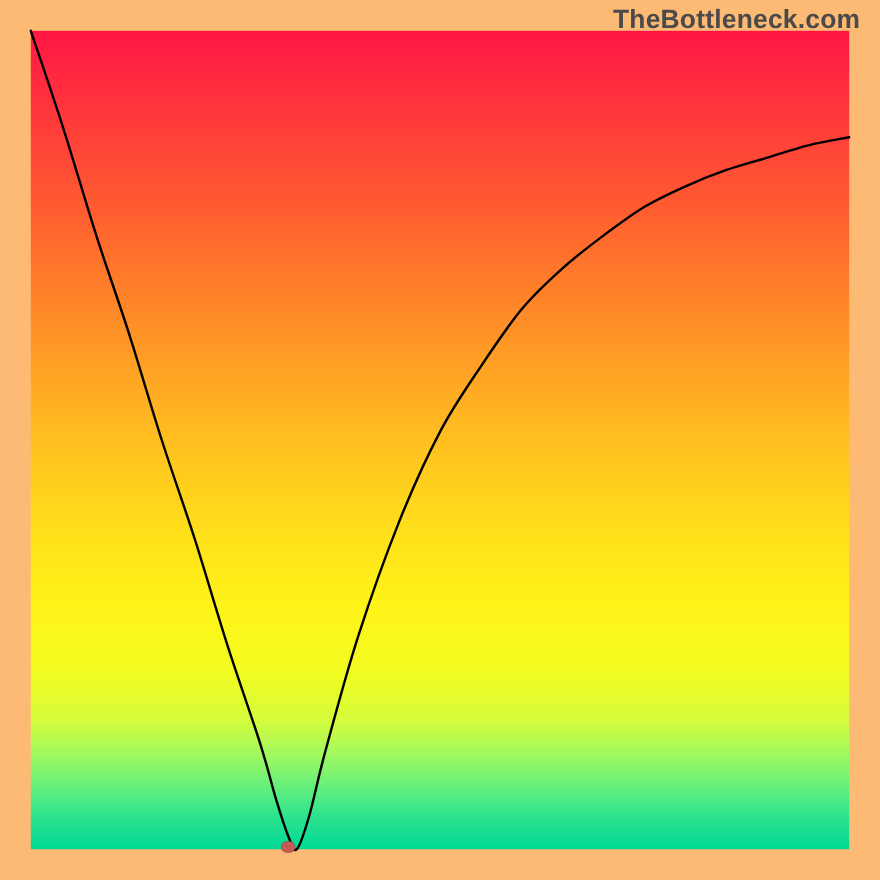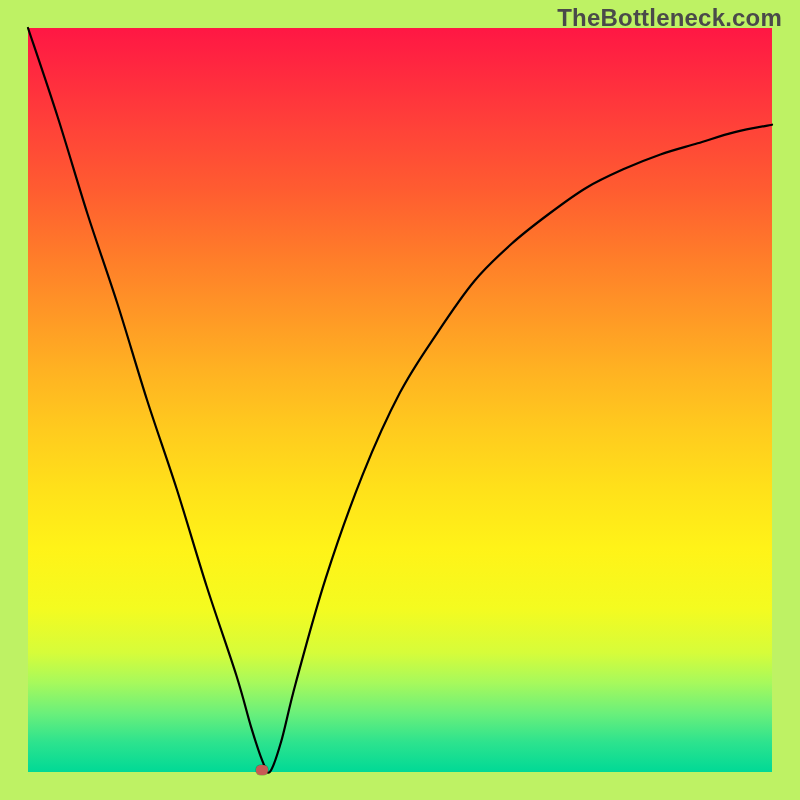--- a/index.html
+++ b/index.html
@@ -8,21 +8,21 @@
     width: 800px;
     height: 800px;
     background: #000;
     font-family: Arial, Helvetica, sans-serif;
     overflow: hidden;
   }
   .frame {
     position: relative;
     width: 800px;
     height: 800px;
-    background: #bef264;
+    background: #fdba74;
   }
   .watermark {
     position: absolute;
     top: 4px;
     right: 18px;
     color: #4a4a4a;
     font-size: 24px;
     font-weight: 600;
     letter-spacing: 0.2px;
     user-select: none;

